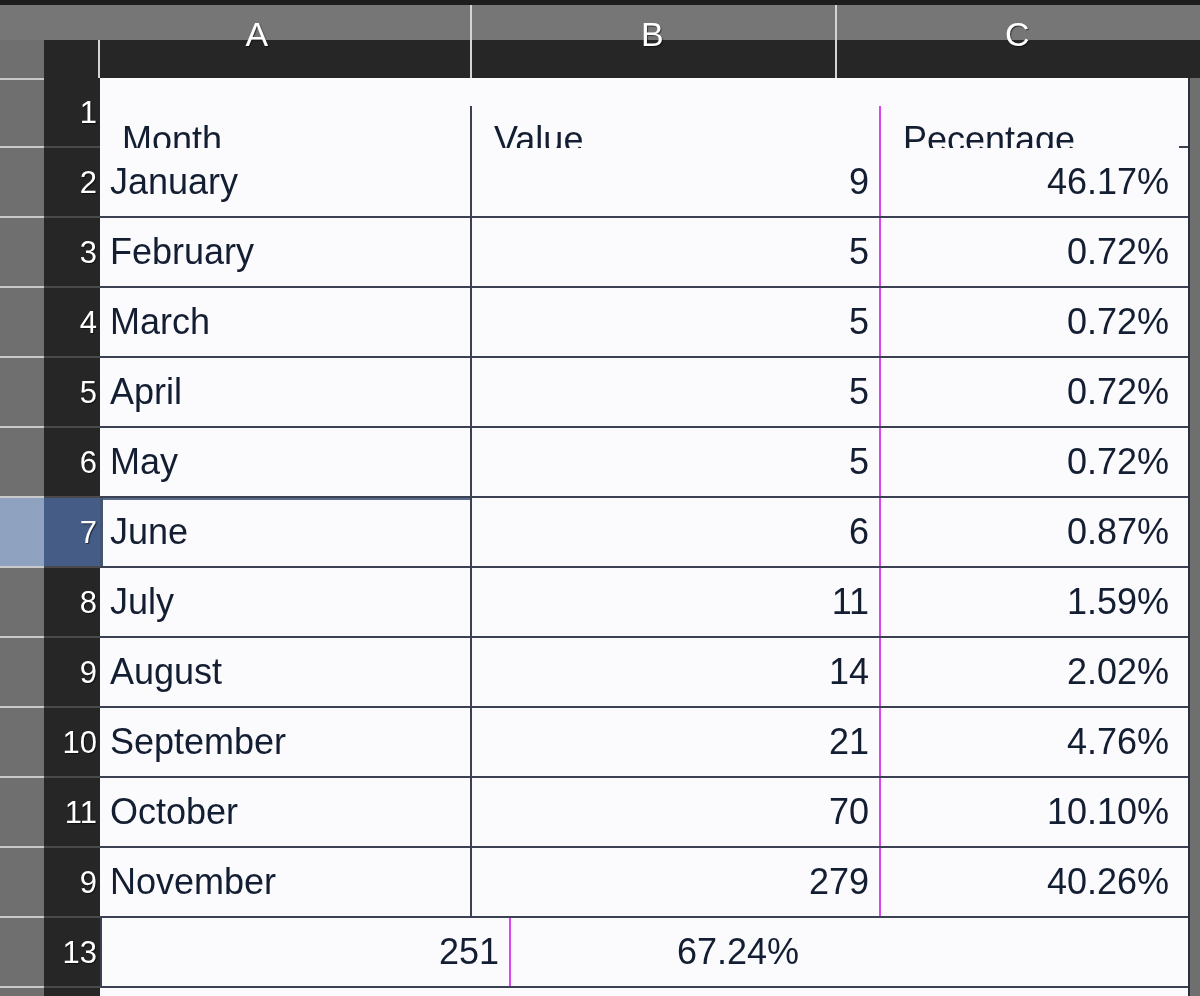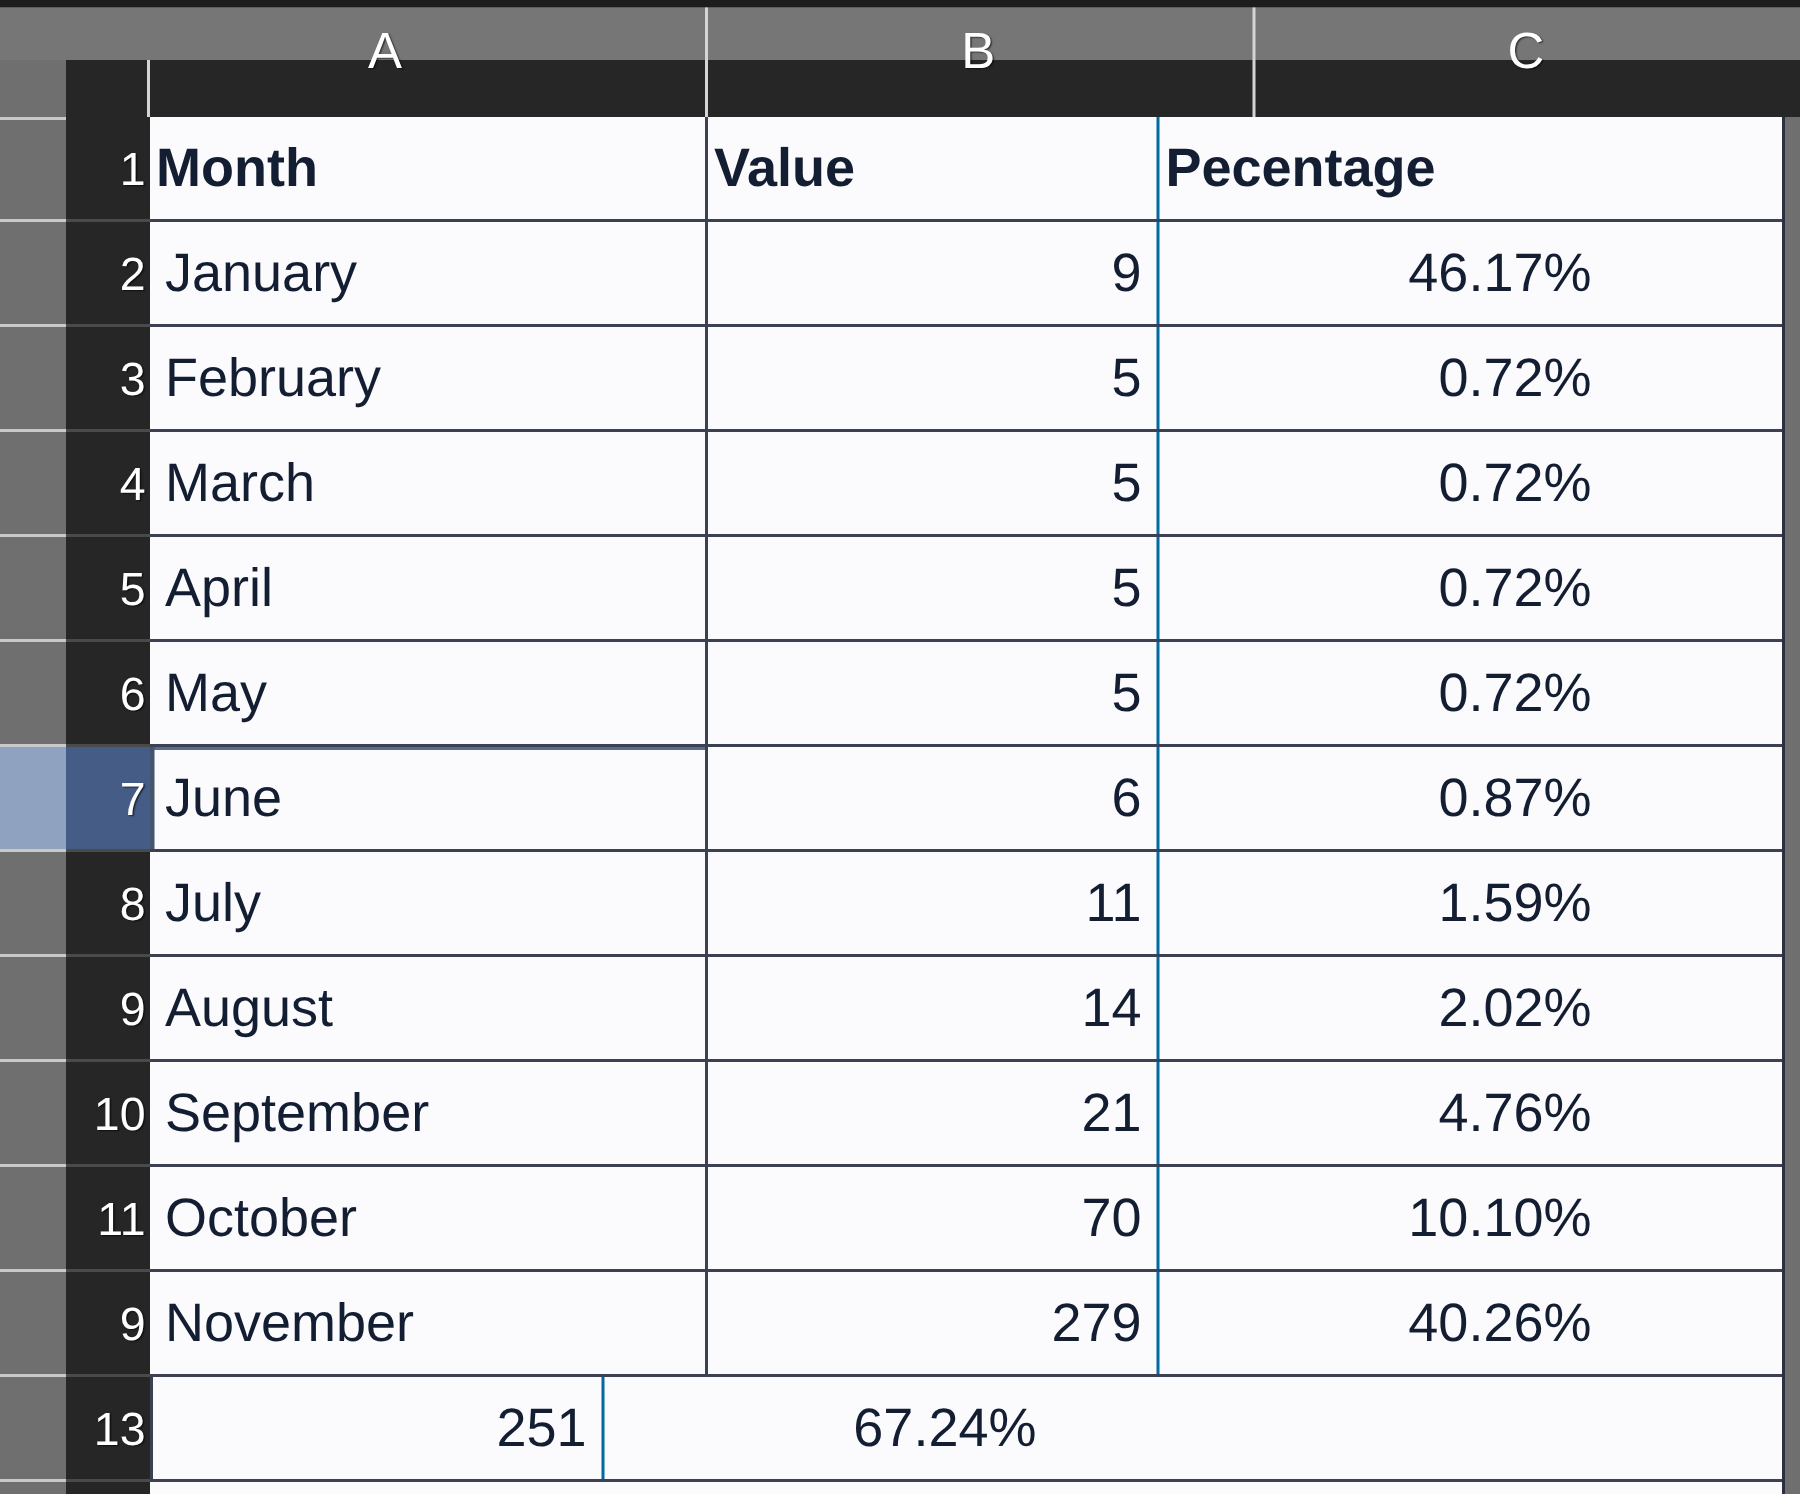--- a/index.html
+++ b/index.html
@@ -167,36 +167,37 @@
     background: #fbfbfd;
     overflow: hidden;
     white-space: nowrap;
   }
   .cell.c-a {
     width: 370px;
     justify-content: flex-start;
     padding-left: 10px;
   }
   .cell.c-b {
-    width: 301px;
+    width: 409px;
     justify-content: flex-end;
     padding-right: 10px;
     border-left: 2px solid #3b4152;
   }
   .cell.c-c {
     width: 300px;
     justify-content: flex-end;
     padding-right: 10px;
-    border-left: 2px solid #0369a1;
+    border-left: 2px solid #d946ef;
   }
   .cell.header-cell {
-    font-weight: bold;
+    font-weight: normal;
     justify-content: flex-start;
-    padding-left: 4px;
+    padding-left: 22px;
     padding-right: 0;
+    margin-top: 28px;
   }
 
   
   .grid-row.selected-row .cell.c-a {
     box-shadow: inset 3px 0 0 0 #44556f, inset 0 2px 0 0 #5a6c8c;
     text-align: center;
   }
 </style>
 </head>
 <body>

